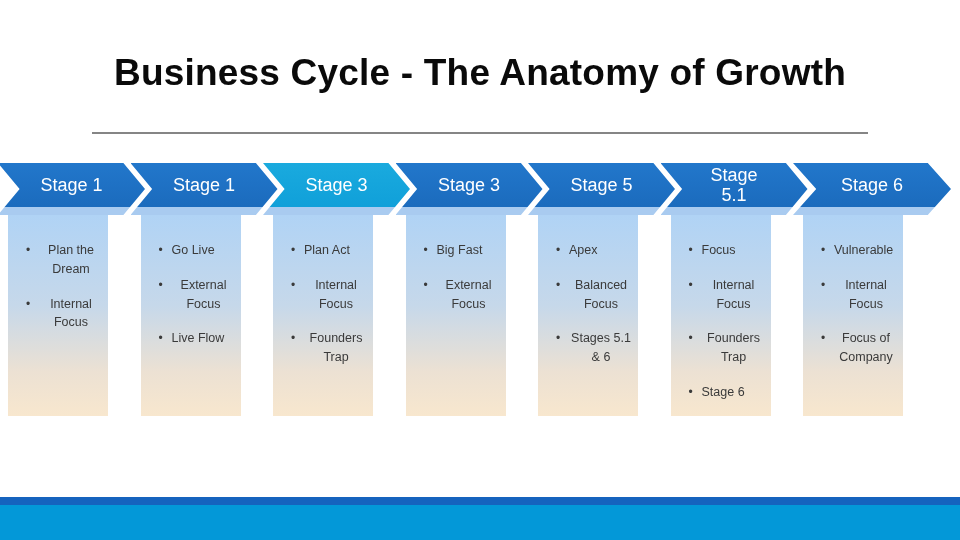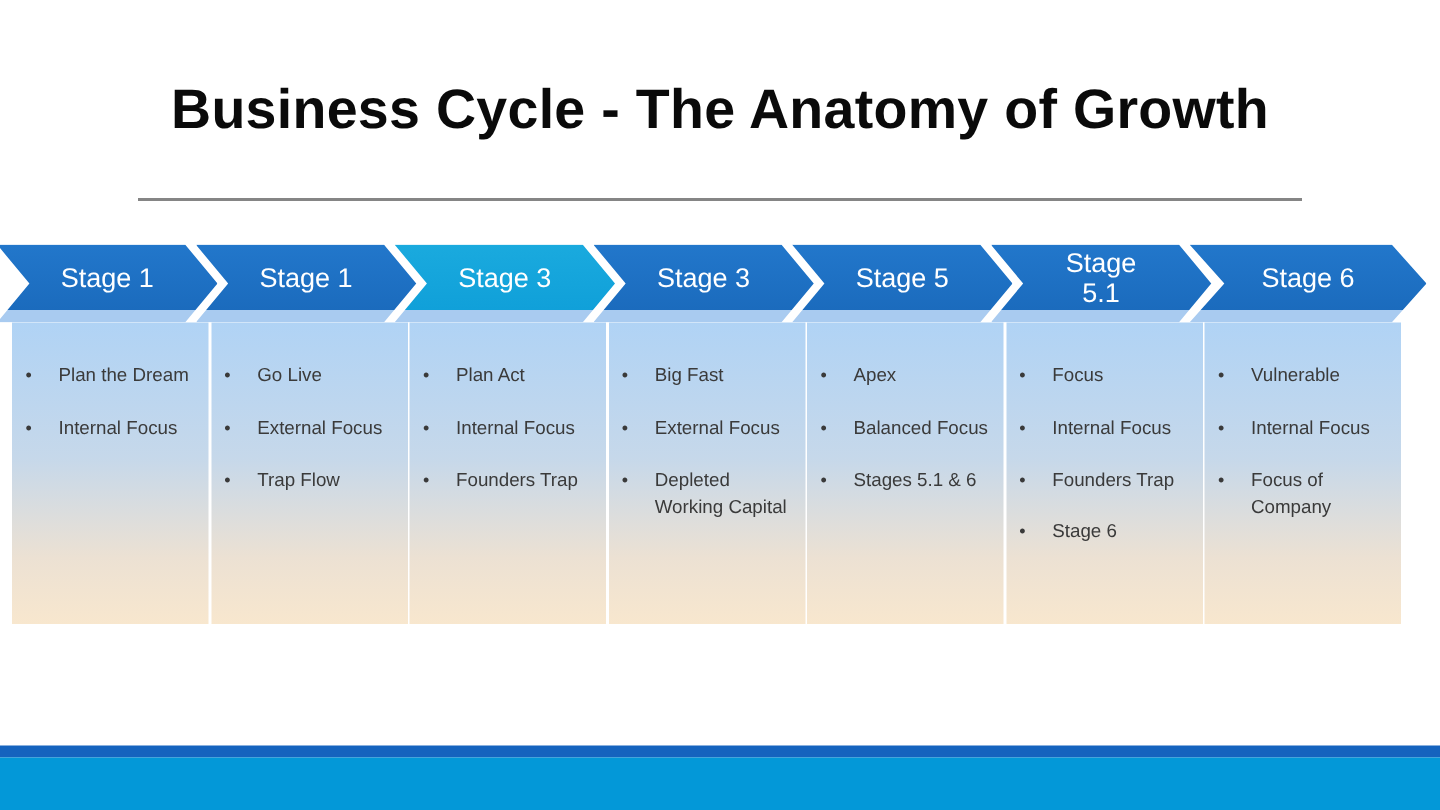--- a/index.html
+++ b/index.html
@@ -25,22 +25,23 @@
     clip-path:polygon(0% 0%,85.3% 0%,100% 50%,85.3% 100%,0% 100%,14.7% 50%);
   }
   .arrow.cyan{
     background:linear-gradient(180deg,#1aaade 0%,#10a0d9 84%,#a9cbf0 84%,#a9cbf0 100%);
   }
   .arrow.last{width:158px;}
   .arrow-label{display:block;text-align:center;line-height:1.08;}
   .arrow-label.narrow{max-width:58px;}
   
   .col{
-    position:absolute;top:215px;width:131px;height:201px;box-sizing:border-box;
+    position:absolute;top:215px;width:100px;height:201px;box-sizing:border-box;
     background:linear-gradient(180deg,#b0d3f5 0%,#c6d8ea 45%,#ece1d3 78%,#f8e7ce 100%);
+    text-align:center;
   }
   .col ul{list-style:none;margin:0;padding:26px 5px 0 9px;}
   .col li{
     display:flex;margin-bottom:16px;
     font-size:12.5px;line-height:1.5;color:#3a3a3a;
   }
   .col li::before{content:"\2022";flex:none;width:22px;font-size:12px;}
   
   .footer-strip{position:absolute;left:0;top:497px;width:100%;height:8px;background:#1563be;}
   .footer-bar{position:absolute;left:0;top:505px;width:100%;height:35px;background:#0398d8;}
@@ -87,21 +88,21 @@
   </div>
   <div class="col" style="left:140.5px">
     <ul>
       <li>
           <span>Go Live</span>
         </li>
       <li>
           <span>External Focus</span>
         </li>
       <li>
-          <span>Trap Flow</span>
+          <span>Live Flow</span>
         </li>
     </ul>
   </div>
   <div class="col" style="left:273px">
     <ul>
       <li>
           <span>Plan Act</span>
         </li>
       <li>
           <span>Internal Focus</span>
@@ -111,23 +112,20 @@
         </li>
     </ul>
   </div>
   <div class="col" style="left:405.5px">
     <ul>
       <li>
           <span>Big Fast</span>
         </li>
       <li>
           <span>External Focus</span>
-        </li>
-      <li>
-          <span>Depleted Working Capital</span>
         </li>
     </ul>
   </div>
   <div class="col" style="left:538px">
     <ul>
       <li>
           <span>Apex</span>
         </li>
       <li>
           <span>Balanced Focus</span>

